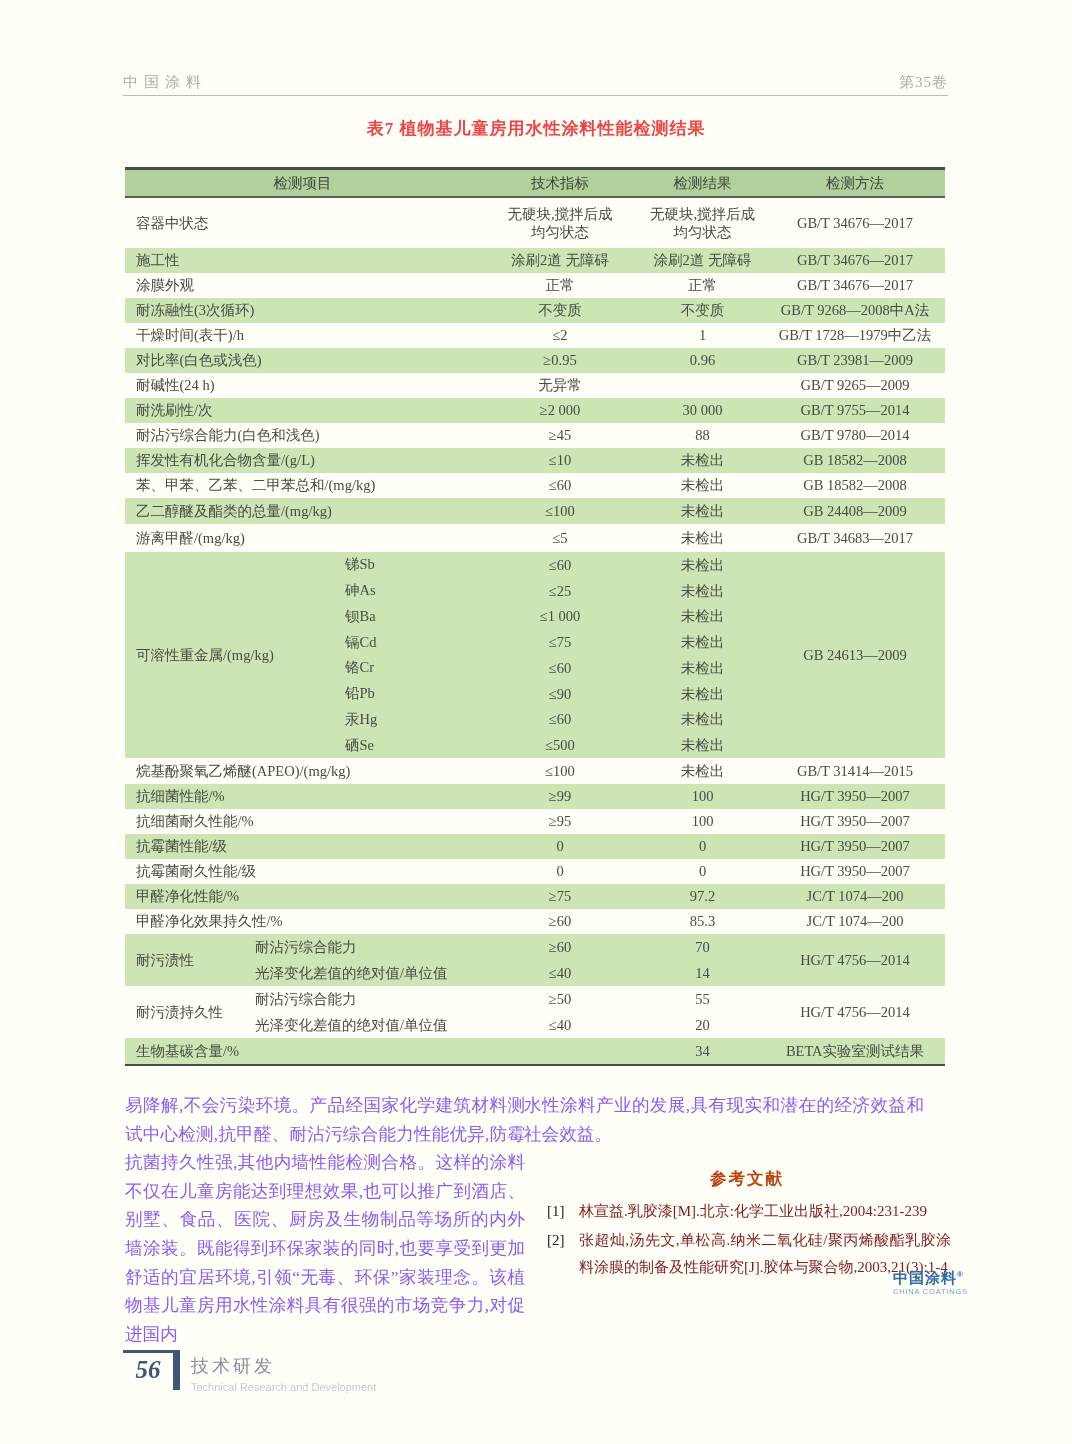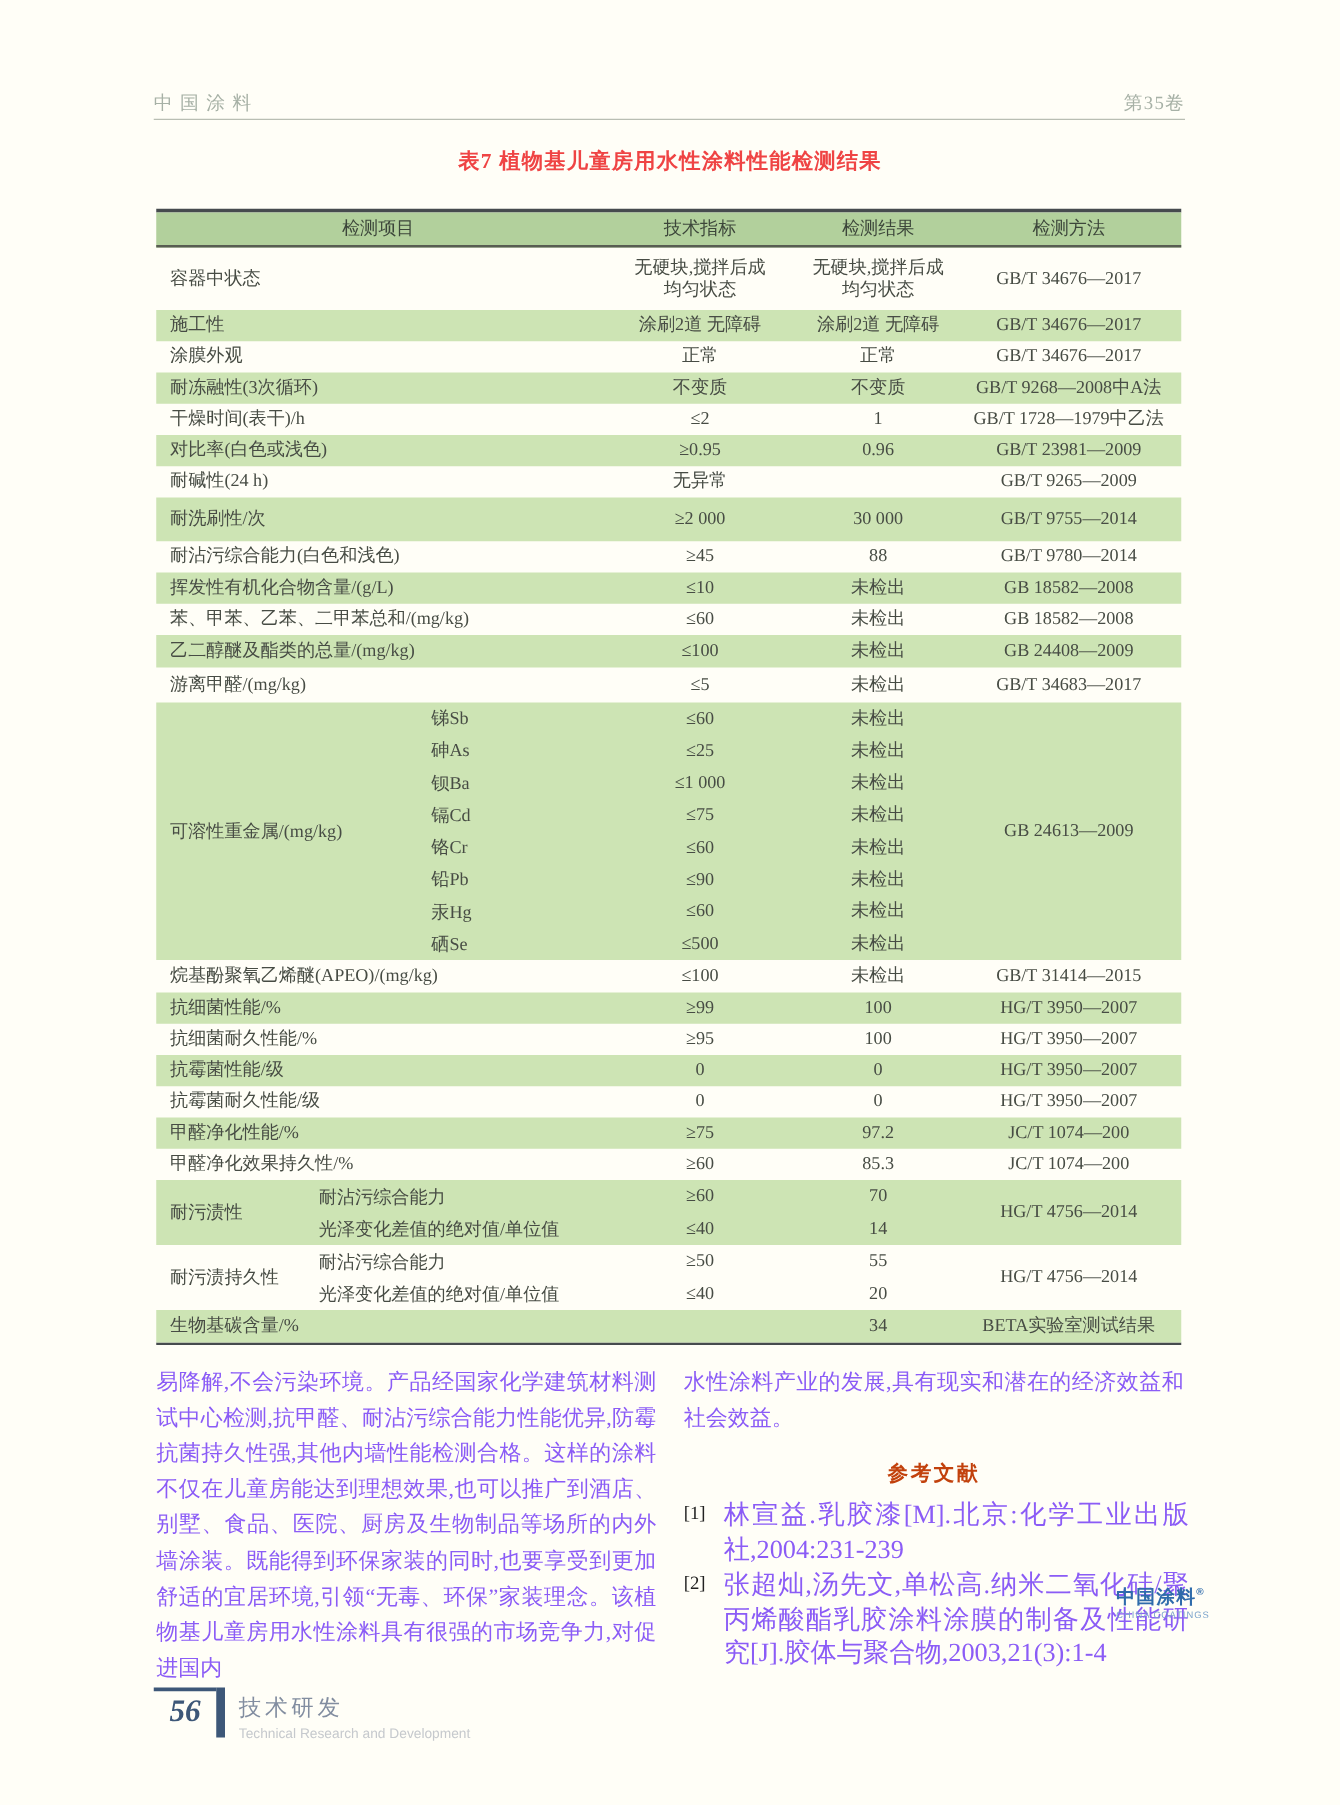--- a/index.html
+++ b/index.html
@@ -60,29 +60,29 @@
     position:absolute; left:640px; width:180px; top:50%; transform:translateY(-50%);
     text-align:center;
   }
   
   .body-col{
     position:absolute; top:1091px; width:400px;
     font-size:17.6px; line-height:28.6px; text-align:justify; color:#8b5cf6;
     text-align-last:left;
   }
   .col-left{left:125px;}
-  .col-right{left:547px;}
+  .col-right{left:524px;}
   .ref-heading{
     position:absolute; left:547px; width:400px; top:1168px; text-align:center;
     font-weight:bold; font-size:16.5px; color:#c2410c; letter-spacing:2px;
   }
   .ref-list{position:absolute; left:547px; top:1198px; width:404px;}
   .ref-item{display:flex; margin-bottom:1px;}
   .ref-no{width:32px; flex:0 0 32px; font-size:15px; line-height:27.5px; color:#222;}
-  .ref-text{flex:1; font-size:21px; line-height:27.5px; text-align:justify; color:#8b5cf6;}
+  .ref-text{flex:1; font-size:15px; line-height:27.5px; text-align:justify; color:#7f1d1d;}
   
   .brand{position:absolute; left:893px; top:1270px; text-align:left; line-height:1;}
   .brand-zh{font-size:15px; font-weight:bold; color:var(--logo-blue); letter-spacing:1px; font-family:"Liberation Sans",sans-serif;}
   .brand-reg{font-size:8px; vertical-align:super;}
   .brand-en{font-size:7.5px; color:#7ba3cc; letter-spacing:0.8px; margin-top:3px; font-family:"Liberation Sans",sans-serif;}
   
   .footer{position:absolute; left:123px; top:1350px; display:flex;}
   .page-num{
     width:50px; border-top:3px solid var(--footer-blue);
     font-style:italic; font-weight:bold; font-size:25px; color:var(--footer-blue);
@@ -153,21 +153,21 @@
         <div class="cell c2">≥0.95</div>
         <div class="cell c3">0.96</div>
         <div class="cell c4">GB/T 23981—2009</div>
       </div>
       <div class="trow w" style="height: 25px;">
         <div class="cell c1">耐碱性(24 h)</div>
         <div class="cell c2">无异常</div>
         <div class="cell c3"></div>
         <div class="cell c4">GB/T 9265—2009</div>
       </div>
-      <div class="trow g" style="height: 35px;">
+      <div class="trow g" style="height: 25px;">
         <div class="cell c1">耐洗刷性/次</div>
         <div class="cell c2">≥2 000</div>
         <div class="cell c3">30 000</div>
         <div class="cell c4">GB/T 9755—2014</div>
       </div>
       <div class="trow w" style="height: 25px;">
         <div class="cell c1">耐沾污综合能力(白色和浅色)</div>
         <div class="cell c2">≥45</div>
         <div class="cell c3">88</div>
         <div class="cell c4">GB/T 9780—2014</div>

